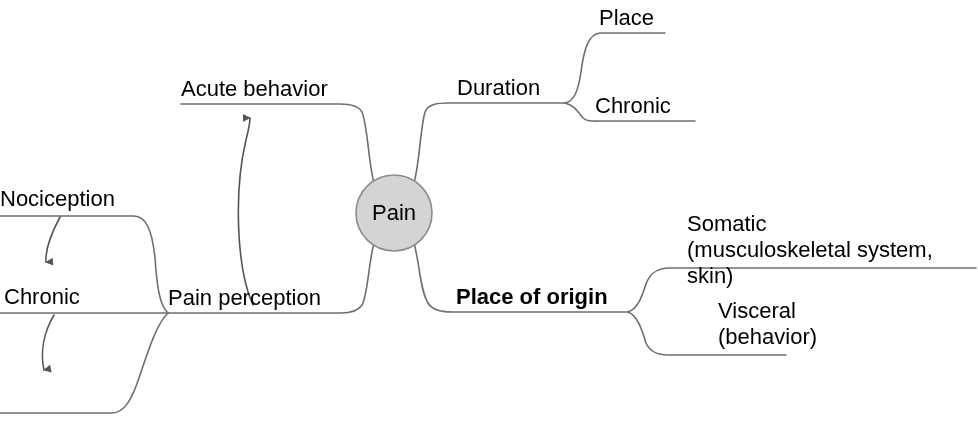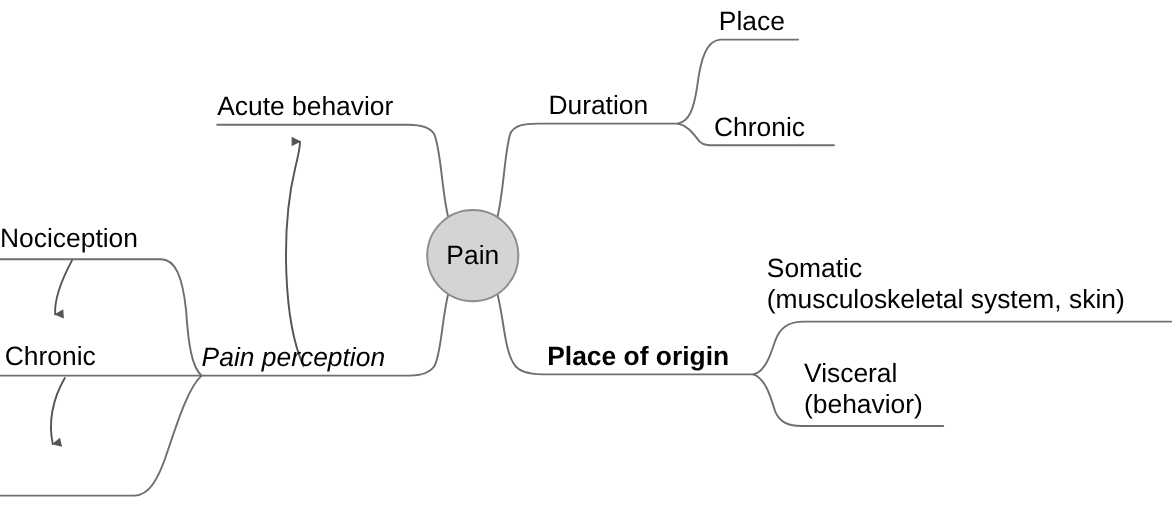--- a/index.html
+++ b/index.html
@@ -30,20 +30,21 @@
     position: absolute;
     font-family: "Liberation Sans", sans-serif;
     font-size: 22px;
     line-height: 26px;
     color: #000000;
     white-space: pre;
     letter-spacing: 0px;
   }
   .node-label.multiline {
     white-space: pre-line;
+    margin-left: 48px;
   }
   .center-label {
     position: absolute;
     font-family: "Liberation Sans", sans-serif;
     font-size: 22px;
     color: #000000;
     text-align: center;
     white-space: pre;
   }
 </style>
@@ -96,21 +97,21 @@
     </g>
 
     <circle cx="394" cy="213" r="38" fill="#d4d4d4" stroke="#8c8c8c" stroke-width="1.6"></circle>
 
   </svg>
 
   <div class="center-label" style="left:344px; top:200px; width:100px;">Pain</div>
 
   <div class="node-label" style="left:181px; top:76px;">Acute behavior</div>
 
-  <div class="node-label" style="left:168px; top:285px;font-style:italic;">Pain perception</div>
+  <div class="node-label" style="left:168px; top:285px;">Pain perception</div>
 
   <div class="node-label" style="left:457px; top:75px;">Duration</div>
 
   <div class="node-label" style="left:456px; top:284px;font-weight:bold;">Place of origin</div>
 
   <div class="node-label" style="left:599px; top:5px;">Place</div>
 
   <div class="node-label" style="left:595px; top:93px;">Chronic</div>
 
   <div class="node-label multiline" style="left:639px; top:211px;">Somatic

